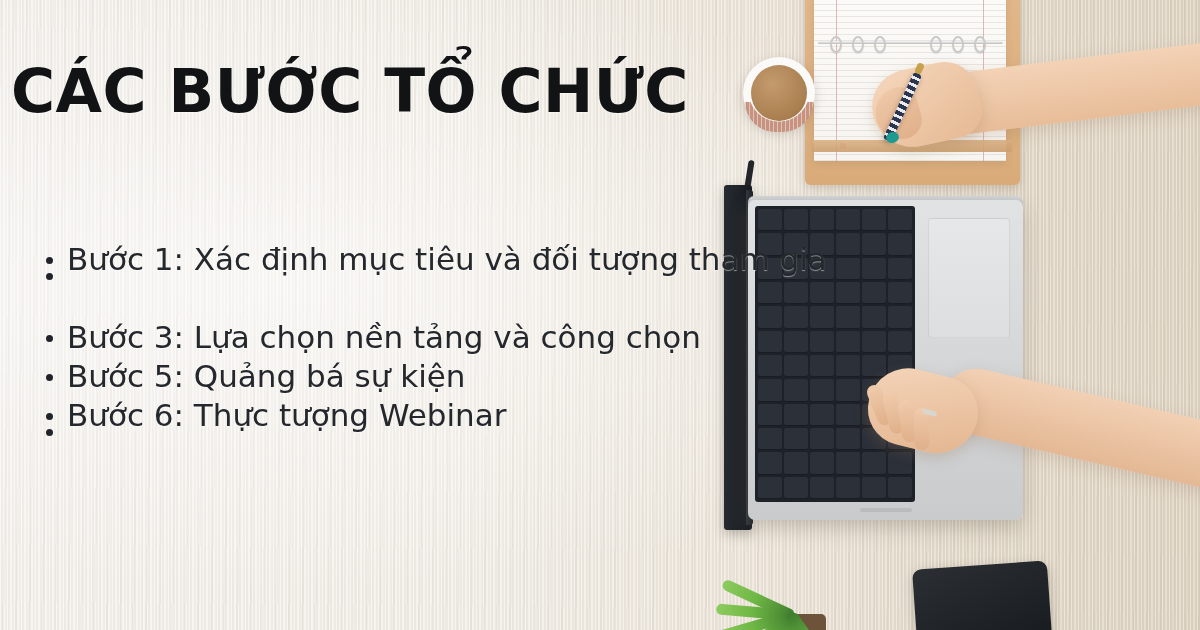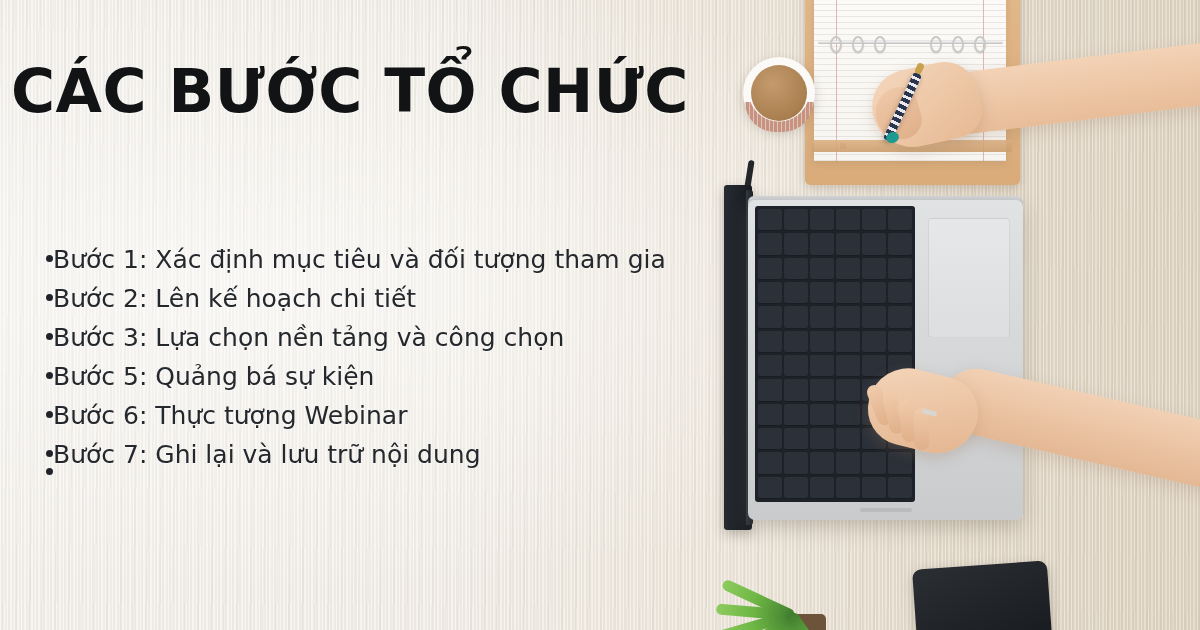--- a/index.html
+++ b/index.html
@@ -142,22 +142,22 @@
 
   
   .title{position:absolute;left:0;top:58px;width:700px;text-align:center;
     color:#111315;font-weight:bold;font-size:60px;line-height:1.12;
     letter-spacing:.5px;
     text-shadow:0 1px 2px rgba(255,255,255,.55);}
   .title .ln{display:block;}
 
   .steps{position:absolute;left:46px;top:240px;width:660px;
     list-style:none;margin:0;padding:0;}
-  .steps li{display:flex;align-items:baseline;gap:0;
-    height:39px;color:#24282c;font-size:25px;line-height:39px;
+  .steps li{display:flex;align-items:baseline;gap:14px;
+    height:39px;color:#24282c;font-size:31px;line-height:39px;
     text-shadow:0 1px 1px rgba(255,255,255,.5);}
   .dot{flex:0 0 auto;width:7px;height:7px;border-radius:50%;background:#20242a;
     transform:translateY(-6px);}
   .stxt{white-space:nowrap;}
 </style>
 </head>
 <body>
 
 <div class="canvas">
 
@@ -308,36 +308,31 @@
     <span class="ln">CÁC BƯỚC TỔ CHỨC</span>
   </div>
 
   <ul class="steps">
     <li>
         <span class="dot"></span>
         <span class="stxt">Bước 1: Xác định mục tiêu và đối tượng tham gia</span>
       </li>
     <li>
         <span class="dot"></span>
-        <span class="stxt">Bước 2: Lên kế hoạch chi tiết</span>
       </li>
     <li>
         <span class="dot"></span>
         <span class="stxt">Bước 3: Lựa chọn nền tảng và công chọn</span>
       </li>
     <li>
         <span class="dot"></span>
         <span class="stxt">Bước 5: Quảng bá sự kiện</span>
       </li>
     <li>
         <span class="dot"></span>
         <span class="stxt">Bước 6: Thực tượng Webinar</span>
       </li>
     <li>
         <span class="dot"></span>
-        <span class="stxt">Bước 7: Ghi lại và lưu trữ nội dung</span>
-      </li>
-    <li>
-        <span class="dot"></span>
       </li>
   </ul>
 
 </div>
 
 </body></html>

